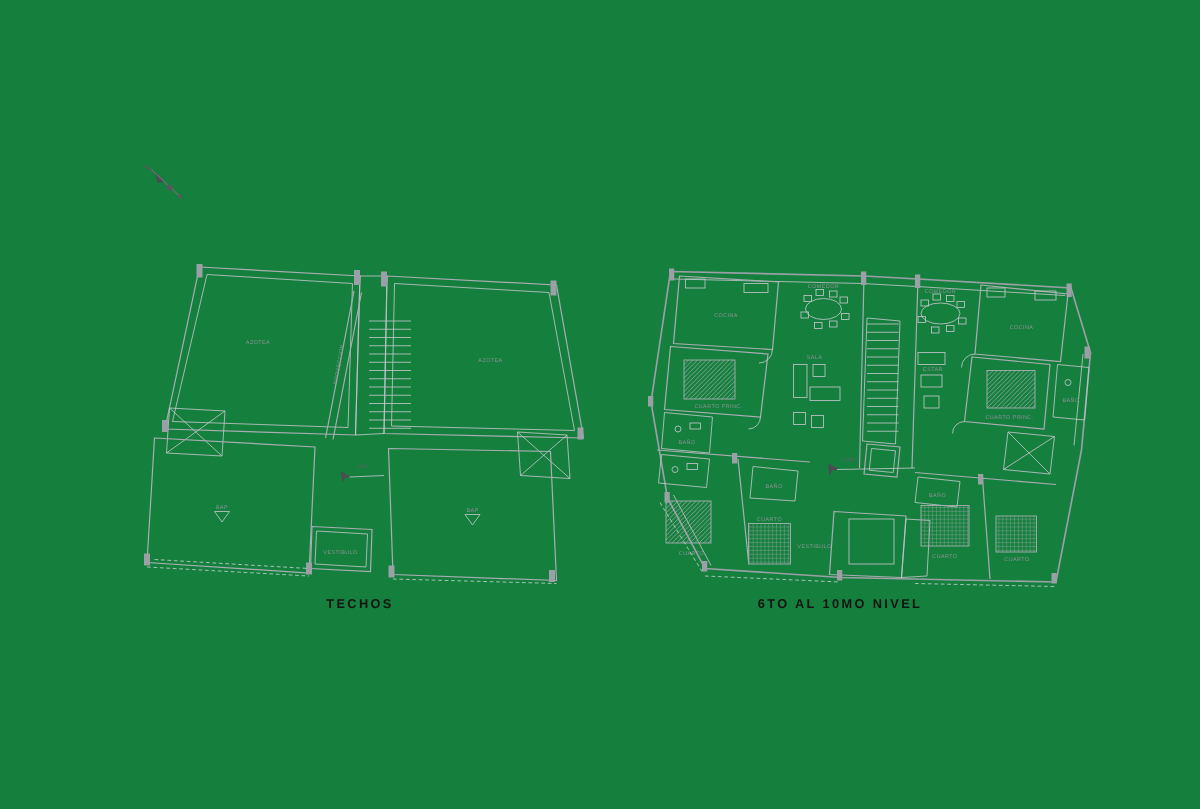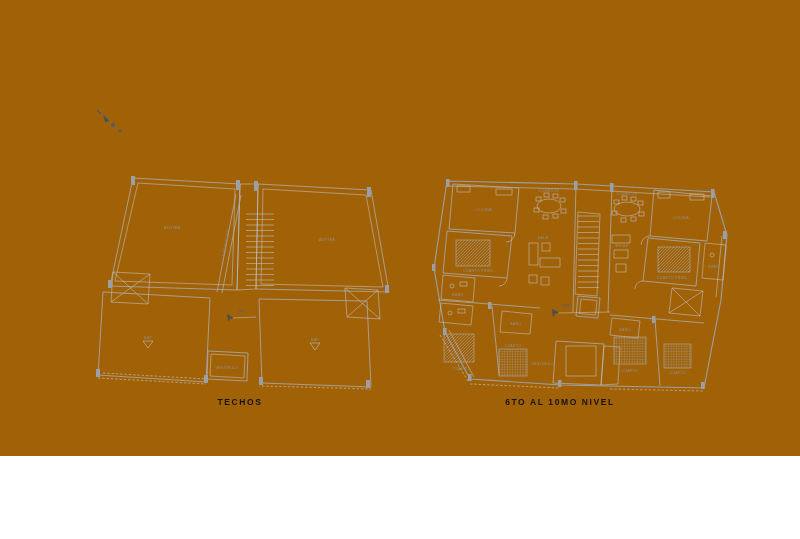--- a/index.html
+++ b/index.html
@@ -1,16 +1,16 @@
 <!DOCTYPE html>
 <html><head>
 <meta charset="utf-8">
 <style>
   html,body{margin:0;padding:0;background:#ffffff;}
-  #sheet{position:relative;width:800px;height:456px;background:#a16207;overflow:hidden;
+  #sheet{position:relative;width:800px;height:539px;background:#15803d;overflow:hidden;
          font-family:"Liberation Sans", sans-serif;}
   svg text{font-family:"Liberation Sans", sans-serif;}
   .w2{fill:none;stroke:#9aa0a6;stroke-width:1.1;}
   .w1{fill:none;stroke:#a8adb3;stroke-width:0.8;}
   .w0{fill:none;stroke:#c2c6cb;stroke-width:0.55;}
   .bed{stroke:#a8adb3;stroke-width:0.6;}
   .tick{fill:#9aa0a6;}
   .dim{stroke:#d4d7db;stroke-width:0.5;stroke-dasharray:2.5 1.8;fill:none;}
   .lbl{fill:#8d9196;font-size:3.6px;text-anchor:middle;letter-spacing:0.3px;}
   .note{fill:#5c6065;font-size:3.2px;text-anchor:middle;}

